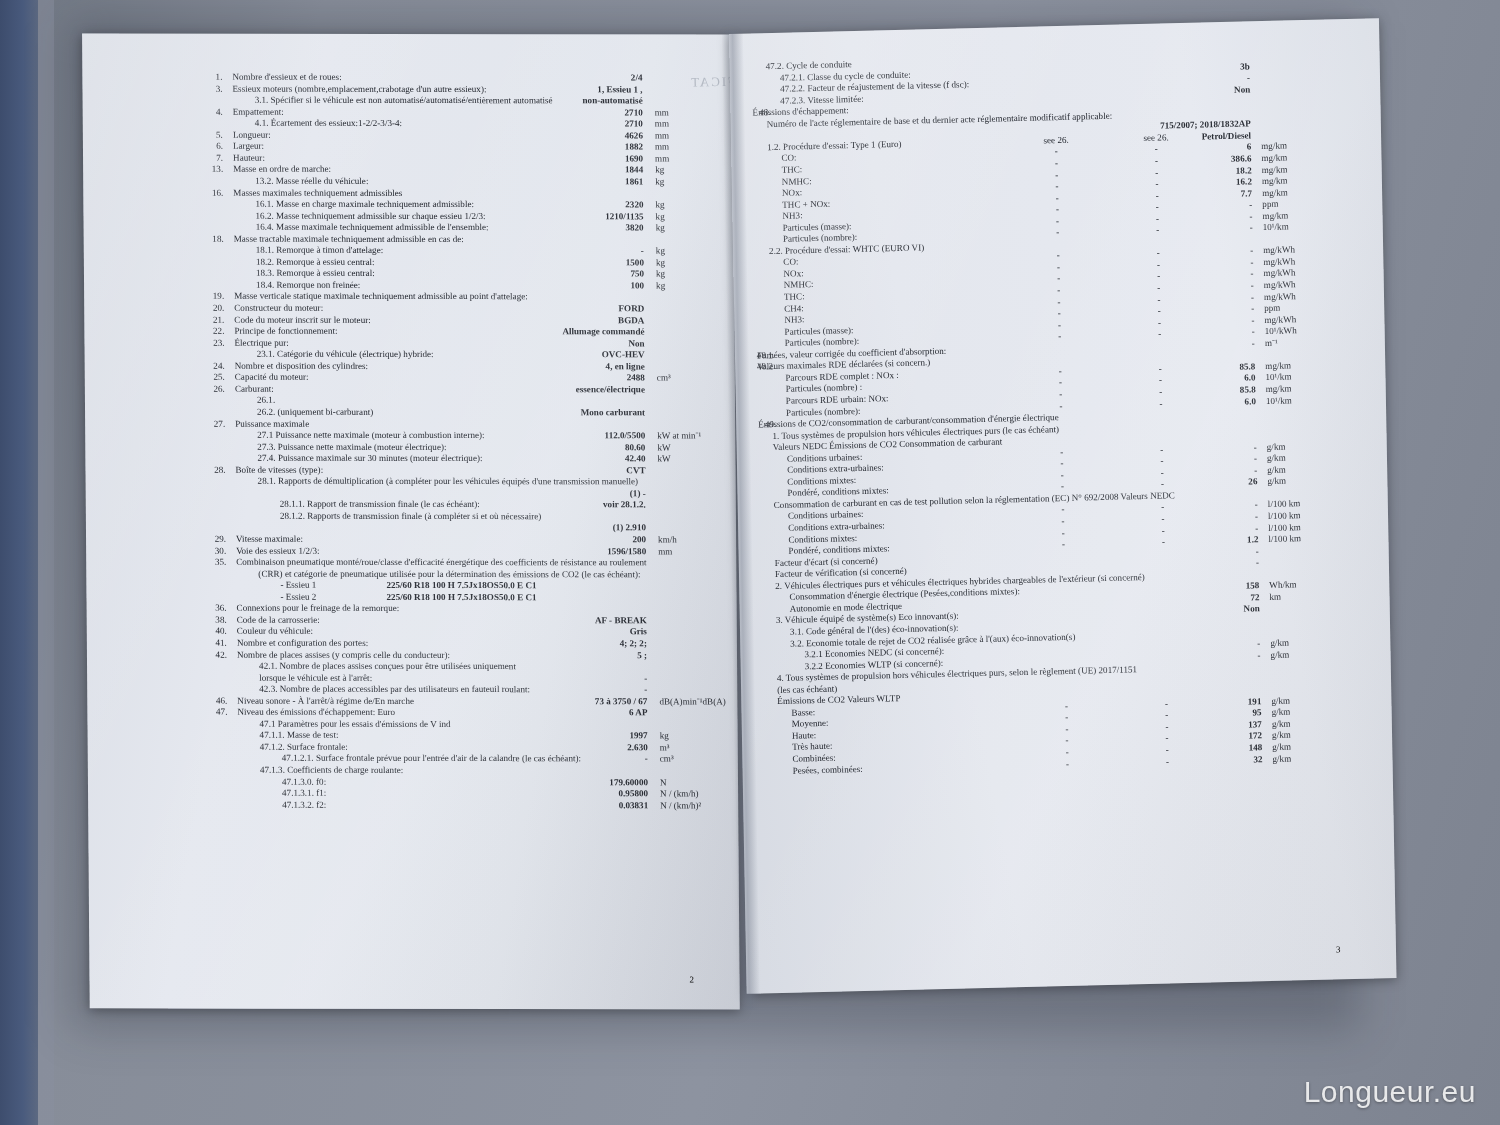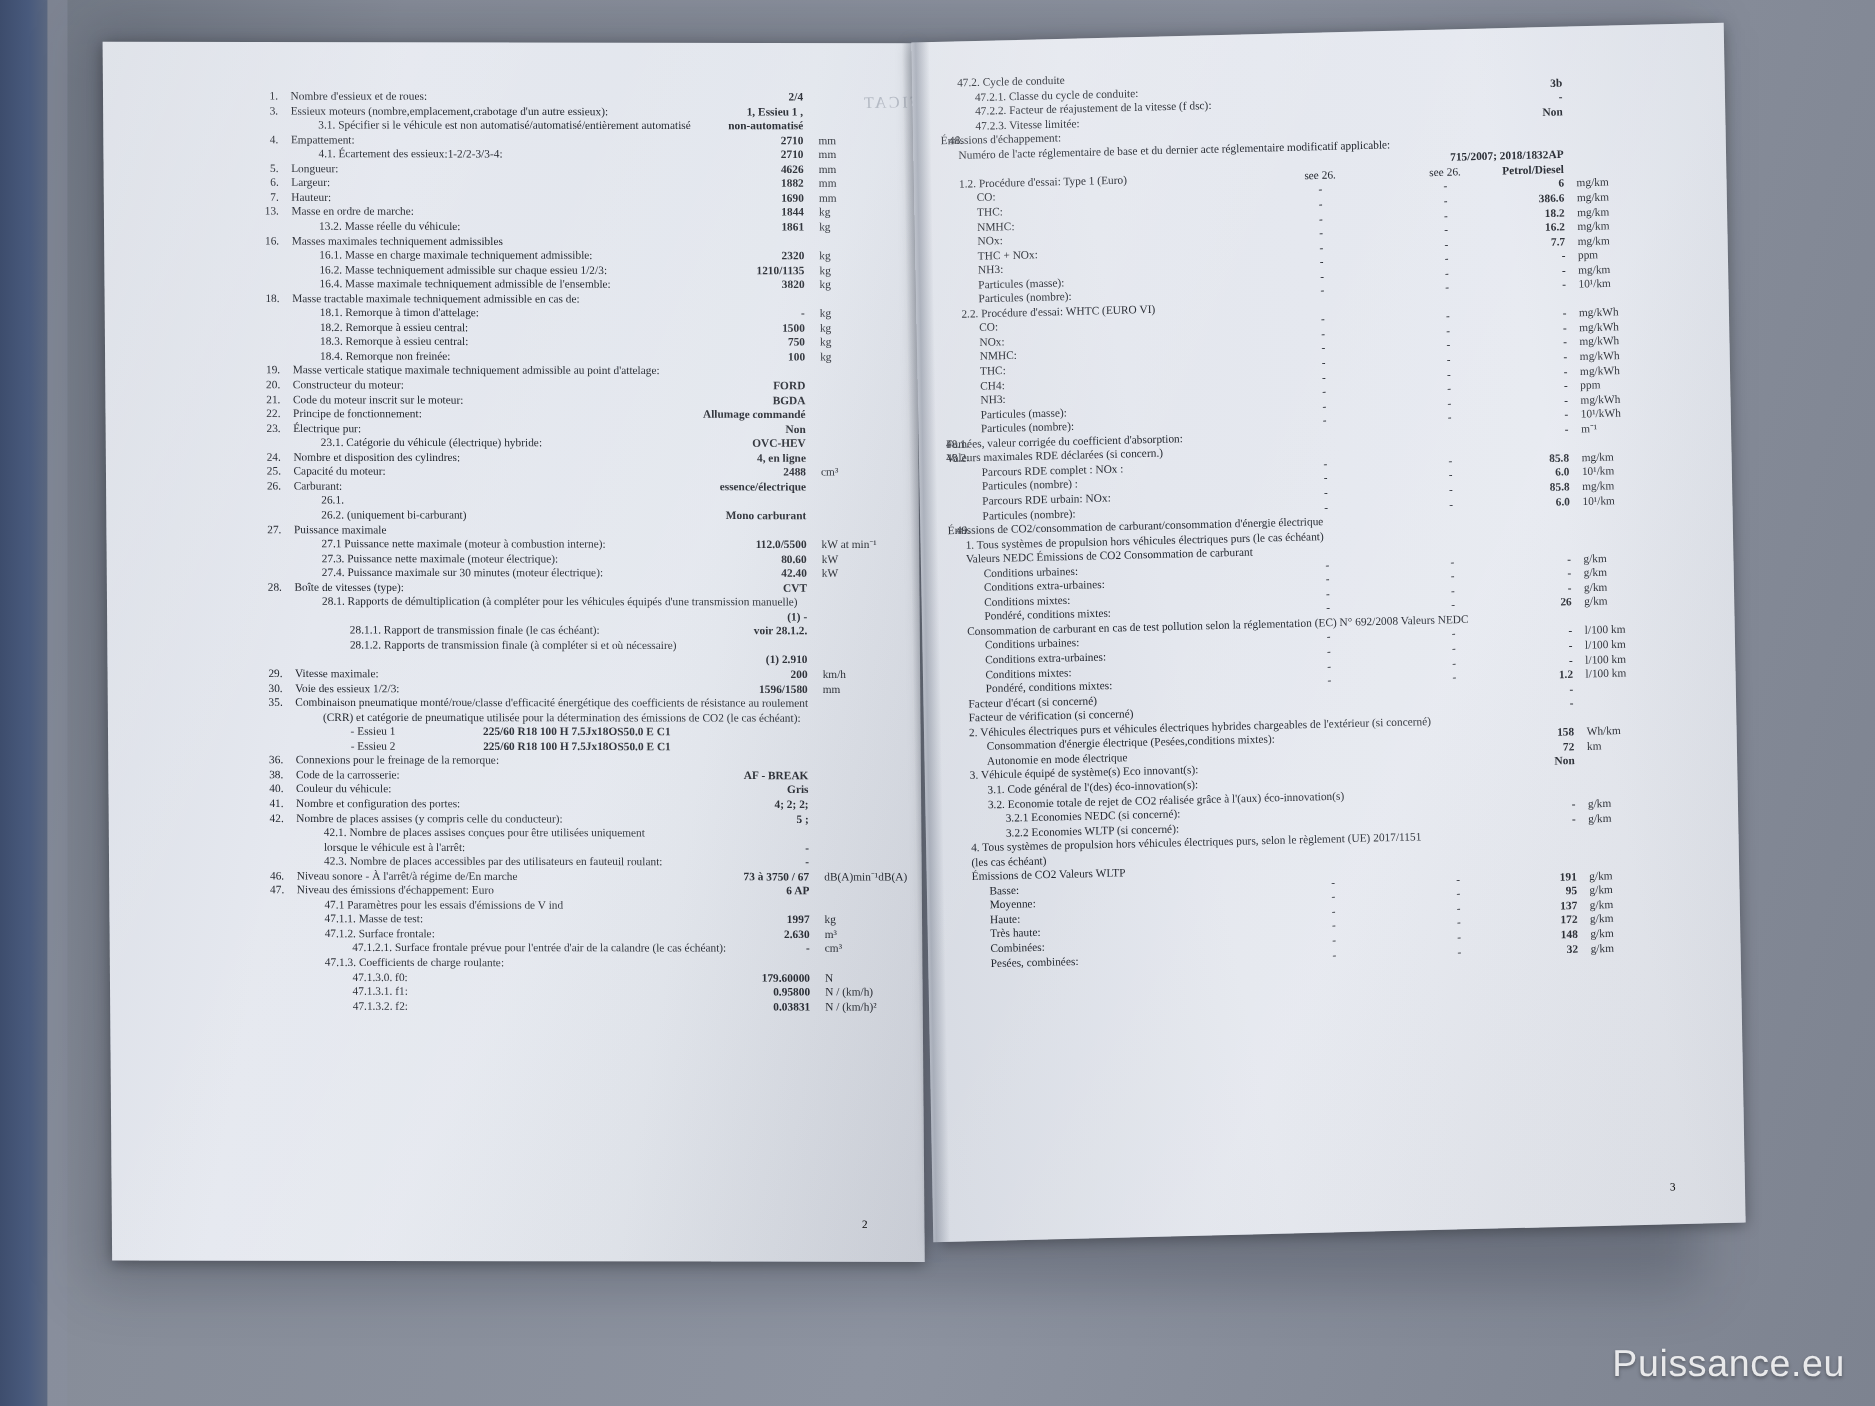--- a/index.html
+++ b/index.html
@@ -760,13 +760,13 @@
           <span style="position: absolute; left: 530px;">g/km</span>
         </div>
       </div>
     <div class="pagenum" style="left:590px;top:925px;">3</div>
     <div class="sheen"></div>
   </div>
 
   <div class="fold"></div>
 </div>
 
-<div class="wm">Puissance.eu</div>
+<div class="wm">Longueur.eu</div>
 
 </body></html>

